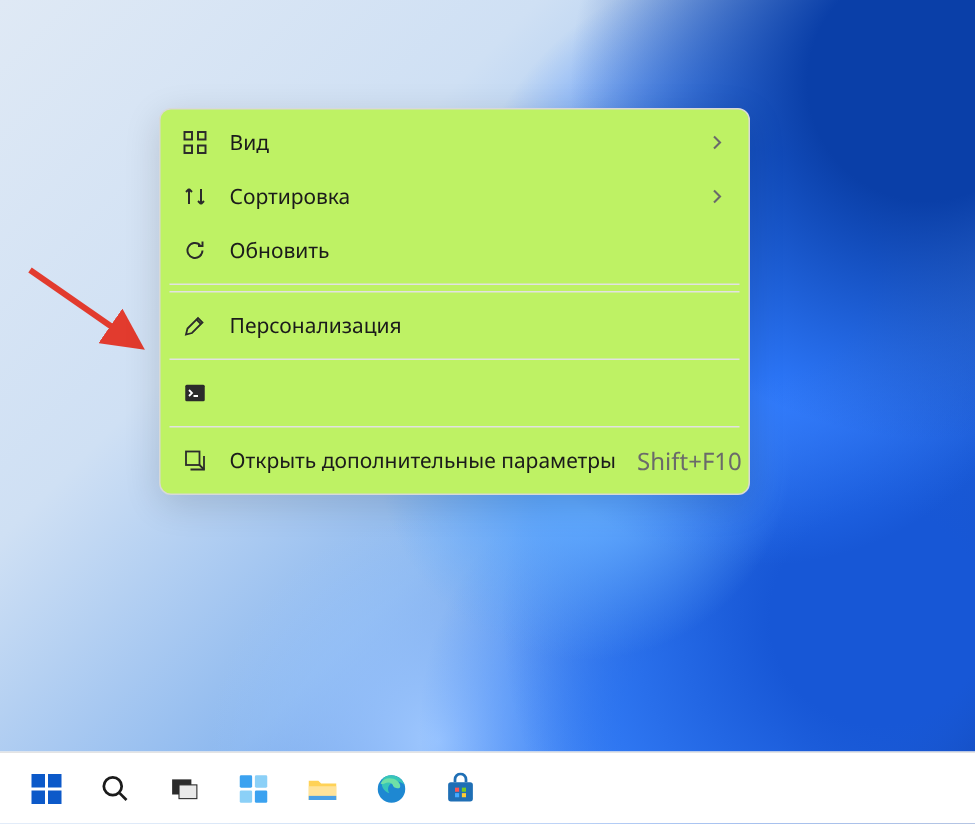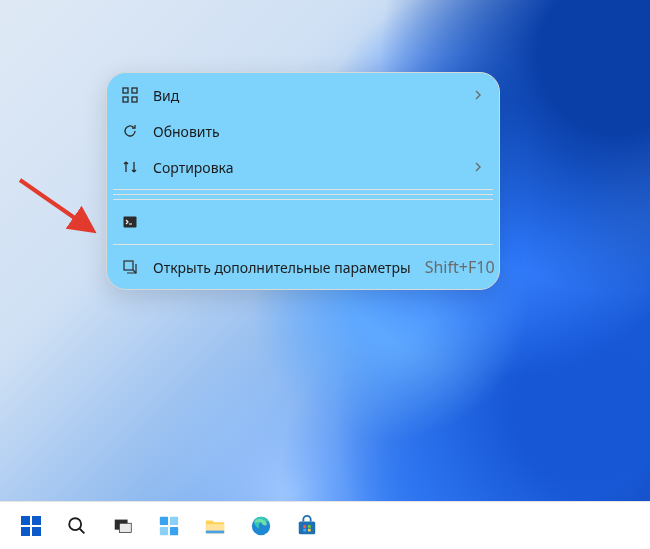--- a/index.html
+++ b/index.html
@@ -28,23 +28,23 @@
       radial-gradient(circle at 45% 90%, #9fc8ff 0%, transparent 25%),
       linear-gradient(135deg, #dfe9f5 0%, #cfe0f4 30%, #8cb8ef 55%, #1f5fd4 80%, #0b2f80 100%);
   }
 
   
   .menu {
     position: absolute;
     left: 106px;
     top: 72px;
     width: 394px;
-    background: #7dd3fc;
+    background: #bef264;
     border: 1px solid #d8d8d8;
-    border-radius: 20px;
+    border-radius: 8px;
     box-shadow: 0 6px 24px rgba(0,0,0,0.14);
     padding: 4px;
     box-sizing: border-box;
   }
   .menu-item {
     display: flex;
     align-items: center;
     height: 36px;
     padding: 0 10px;
     border-radius: 4px;
@@ -158,48 +158,57 @@
     <span class="chev">
       <svg width="10" height="10" viewBox="0 0 10 10">
           <path d="M3 1l4 4-4 4" fill="none" stroke="currentColor" stroke-width="1.4"></path>
         </svg>
     </span>
   </div>
 
   <div class="menu-item">
     <span class="icon">
       <svg width="16" height="16" viewBox="0 0 16 16" fill="none" stroke="currentColor" stroke-width="1.3">
-        <path d="M13 8a5 5 0 1 1-1.6-3.7"></path>
-          <path d="M13 2v3h-3"></path>
-      </svg>
-    </span>
-    <span class="label">Обновить</span>
-  </div>
-
-  <div class="menu-item">
-    <span class="icon">
-      <svg width="16" height="16" viewBox="0 0 16 16" fill="none" stroke="currentColor" stroke-width="1.3">
         <path d="M4 3v10M4 3l-2 2M4 3l2 2"></path>
           <path d="M12 13V3M12 13l-2-2M12 13l2-2"></path>
       </svg>
     </span>
     <span class="label">Сортировка</span>
     <span class="chev">
       <svg width="10" height="10" viewBox="0 0 10 10">
           <path d="M3 1l4 4-4 4" fill="none" stroke="currentColor" stroke-width="1.4"></path>
         </svg>
     </span>
   </div>
 
-  <div class="sep"></div>
-
-
-  <div class="sep"></div>
-
-
+  <div class="menu-item">
+    <span class="icon">
+      <svg width="16" height="16" viewBox="0 0 16 16" fill="none" stroke="currentColor" stroke-width="1.3">
+        <path d="M13 8a5 5 0 1 1-1.6-3.7"></path>
+          <path d="M13 2v3h-3"></path>
+      </svg>
+    </span>
+    <span class="label">Обновить</span>
+  </div>
+
+  <div class="sep"></div>
+
+
+  <div class="sep"></div>
+
+
+  <div class="menu-item">
+    <span class="icon">
+      <svg width="16" height="16" viewBox="0 0 16 16" fill="none" stroke="currentColor" stroke-width="1.2">
+        <path d="M2 14l1-4 7-7 3 3-7 7-4 1z"></path>
+          <path d="M9 4l3 3"></path>
+      </svg>
+    </span>
+    <span class="label">Персонализация</span>
+  </div>
 
   <div class="sep"></div>
 
   <div class="menu-item">
     <span class="icon">
       <svg width="16" height="16" viewBox="0 0 16 16">
         <rect x="1.5" y="2.5" width="13" height="11" rx="1" fill="#2b2b2b"></rect>
         <path d="M4 6l2 2-2 2M7 10h3" stroke="#fff" stroke-width="1.2" fill="none"></path>
       </svg>
     </span>

